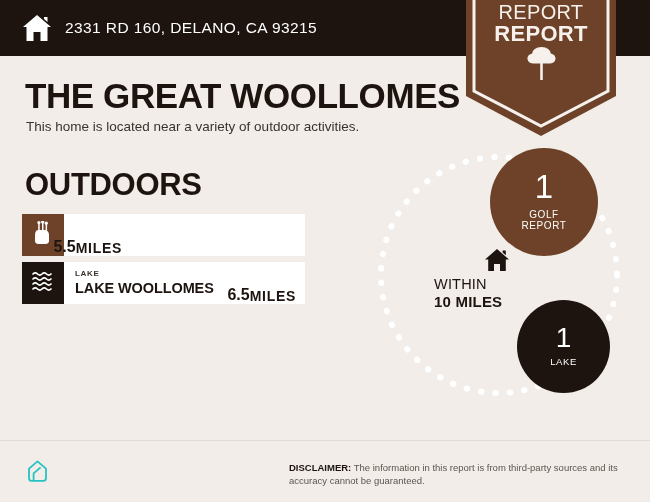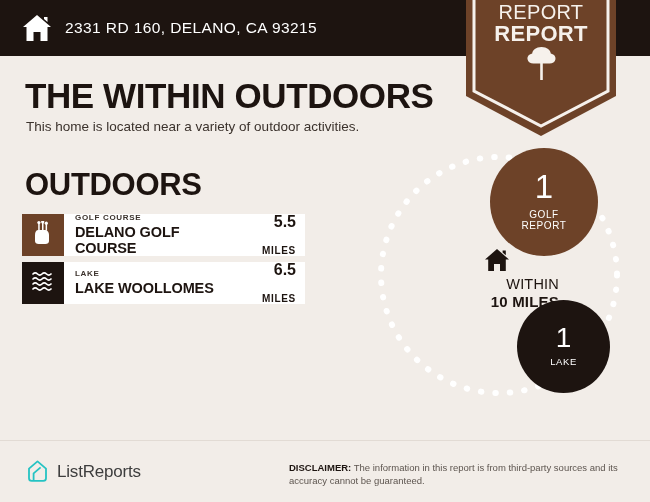--- a/index.html
+++ b/index.html
@@ -134,32 +134,32 @@
     color: #1d1410;
     letter-spacing: -0.1px;
     line-height: 1.15;
     margin-top: 1px;
   }
   .row-dist {
     width: 58px;
     min-width: 58px;
     padding-right: 9px;
     display: flex;
-    flex-direction: column;
+    flex-direction: row;
     align-items: flex-end;
-    justify-content: space-between;
+    justify-content: flex-end;
   }
   .row-dist-val {
     font-size: 16px;
     font-weight: bold;
     color: #1d1410;
     line-height: 1.05;
   }
   .row-dist-unit {
-    font-size: 10px;
+    font-size: 14px;
     font-weight: bold;
     letter-spacing: 0.7px;
     color: #1d1410;
     margin-top: 1px;
   }
 
   
   .info {
     position: absolute;
     left: 370px; top: 140px;
@@ -201,21 +201,21 @@
     letter-spacing: 0.6px;
     line-height: 1.15;
     margin-top: 7px;
   }
   .circle-lake .node-label { font-size: 9.5px; margin-top: 6px; }
 
   .within {
     position: absolute;
     left: 64px; top: 108px;
     width: 125px;
-    text-align: right;
+    text-align: left;
   }
   .within-icon { width: 26px; height: 24px; display: block; margin: 0 auto 5px; }
   .within-l1 {
     font-size: 14.5px;
     color: #1d1410;
     line-height: 1.1;
     letter-spacing: 0.2px;
   }
   .within-l2 {
     font-size: 15px;
@@ -281,45 +281,41 @@
       <div class="badge-line2">REPORT</div>
     </div>
     <span class="badge-tree">
       <svg width="31" height="34" viewBox="0 0 31 34" xmlns="http://www.w3.org/2000/svg">
         <path d="M15.5 1 C10 1 6.5 4 6.2 7.6 C2.6 8.4 1 11 1.6 13.6 C2.1 16 4.4 17.6 7.4 17.6 L23.6 17.6 C26.6 17.6 28.9 16 29.4 13.6 C30 11 28.4 8.4 24.8 7.6 C24.5 4 21 1 15.5 1 Z" fill="#f6f1ec"></path>
         <rect x="14.2" y="16" width="2.6" height="18" fill="#f6f1ec"></rect>
       </svg>
     </span>
   </div>
 
-  <div class="title">THE WITHIN OUTDOORS</div>
+  <div class="title">THE GREAT WOOLLOMES</div>
   <div class="subtitle">This home is located near a variety of outdoor activities.</div>
 
   <div class="popular-heading">OUTDOORS</div>
 
   <div class="rows">
 
     <div class="row">
       <div class="row-icon golf">
         <span>
           <svg width="20" height="24" viewBox="0 0 20 24" xmlns="http://www.w3.org/2000/svg">
             <path d="M5.5 9 C3 9 2 11 2 14 L2 20 C2 22 3.4 23 5.6 23 L12.4 23 C14.6 23 16 22 16 20 L16 14 C16 11 14.4 9 12 9 Z" fill="#ffffff"></path>
             <rect x="5.2" y="1.6" width="1.5" height="8" fill="#ffffff"></rect>
             <rect x="9" y="0.6" width="1.5" height="9" fill="#ffffff"></rect>
             <rect x="12.6" y="2.2" width="1.5" height="7.4" fill="#ffffff"></rect>
             <circle cx="5.9" cy="1.6" r="1.6" fill="#ffffff"></circle>
             <circle cx="9.7" cy="0.9" r="1.6" fill="#ffffff"></circle>
             <circle cx="13.3" cy="2.2" r="1.6" fill="#ffffff"></circle>
           </svg>
         </span>
       </div>
-      <div class="row-body">
-        <div class="row-cat">GOLF COURSE</div>
-        <div class="row-name">DELANO GOLF COURSE</div>
-      </div>
       <div class="row-dist">
         <div class="row-dist-val">5.5</div>
         <div class="row-dist-unit">MILES</div>
       </div>
     </div>
 
     <div class="row">
       <div class="row-icon lake">
         <span>
           <svg width="24" height="20" viewBox="0 0 24 20" xmlns="http://www.w3.org/2000/svg">
@@ -380,20 +376,19 @@
 
   <div class="footer-divider"></div>
 
   <div class="logo">
     <span>
       <svg class="logo-mark" viewBox="0 0 25 25" xmlns="http://www.w3.org/2000/svg">
         <path d="M4 9.6 L12.5 2.4 L21 9.6 L21 19.2 C21 20.8 19.9 21.9 18.3 21.9 L6.7 21.9 C5.1 21.9 4 20.8 4 19.2 Z" fill="none" stroke="#25c3c3" stroke-width="1.8" stroke-linejoin="round"></path>
         <path d="M8.6 21.9 L8.6 14.4 L15.6 8.4" fill="none" stroke="#25c3c3" stroke-width="1.8" stroke-linejoin="round"></path>
       </svg>
     </span>
-    <span class="logo-text">ListReports</span>
   </div>
 
   <div class="disclaimer">
     <b>DISCLAIMER:</b><span> The information in this report is from third-party sources and its accuracy cannot be guaranteed.</span>
   </div>
 
 </div>
 
 </body></html>

